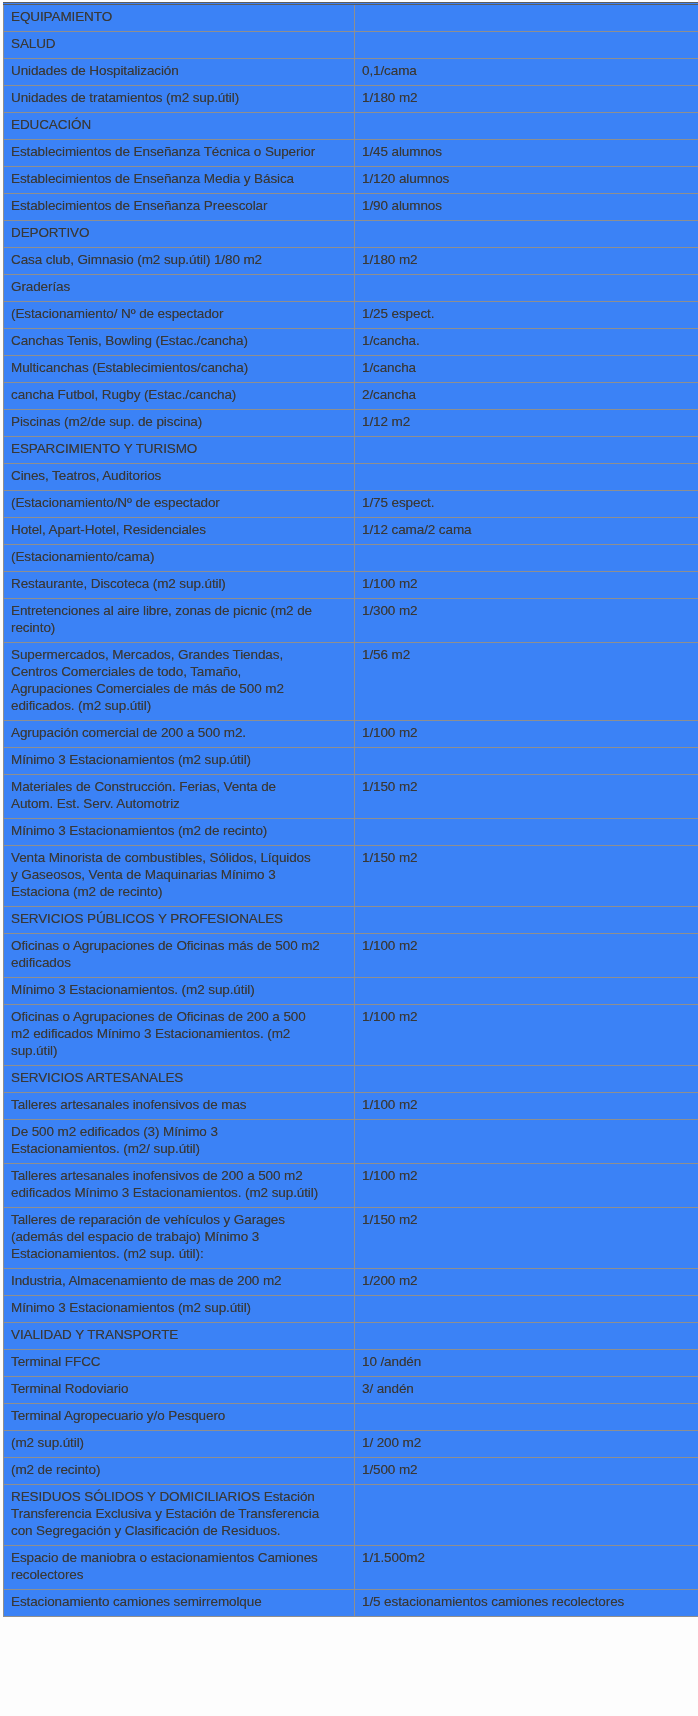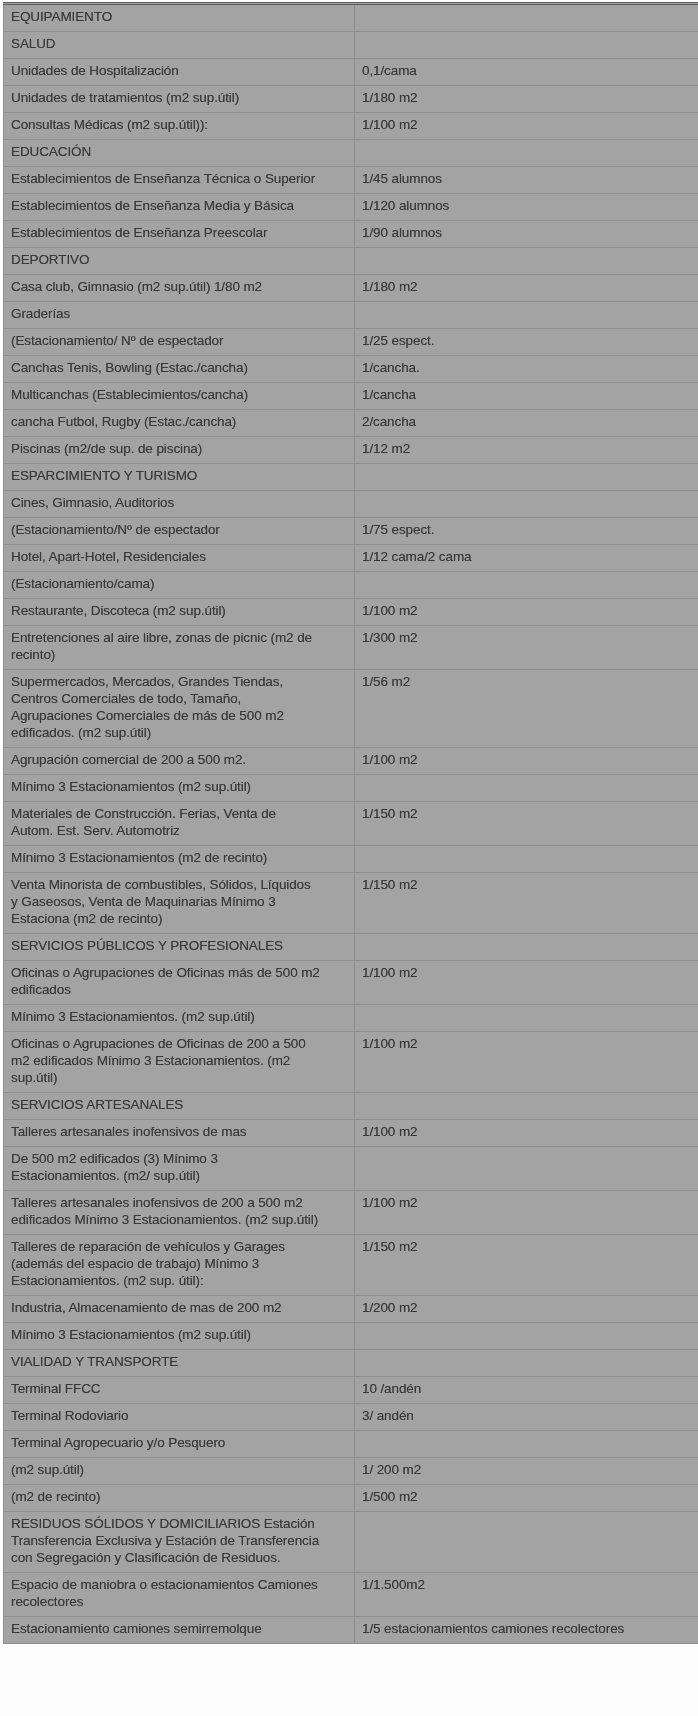--- a/index.html
+++ b/index.html
@@ -21,21 +21,21 @@
     padding: 2px 0 0 3px;
   }
   table.doc {
     border-collapse: collapse;
     table-layout: fixed;
     width: 693px;
     border-top: 3px double #5c5c5c;
     border-left: 1px solid #949494;
     border-right: 1px solid #949494;
     border-bottom: 1px solid #8a8a8a;
-    background: #a3a3a3;
+    background: #3b82f6;
   }
   table.doc td {
     border: 1px solid #8f8f8f;
     vertical-align: top;
     padding: 3px 5px 6px 7px;
     font-size: 13.5px;
     line-height: 17px;
     color: #383838;
     letter-spacing: -0.1px;
     white-space: pre-line;
@@ -63,24 +63,20 @@
   </tr>
         <tr>
     <td class="c-label">Unidades de Hospitalización</td>
     <td class="c-value">0,1/cama</td>
   </tr>
         <tr>
     <td class="c-label">Unidades de tratamientos (m2 sup.útil)</td>
     <td class="c-value">1/180 m2</td>
   </tr>
         <tr>
-    <td class="c-label">Consultas Médicas (m2 sup.útil)):</td>
-    <td class="c-value">1/100 m2</td>
-  </tr>
-        <tr>
     <td class="c-label">EDUCACIÓN</td>
     <td class="c-value"></td>
   </tr>
         <tr>
     <td class="c-label">Establecimientos de Enseñanza Técnica o Superior</td>
     <td class="c-value">1/45 alumnos</td>
   </tr>
         <tr>
     <td class="c-label">Establecimientos de Enseñanza Media y Básica</td>
     <td class="c-value">1/120 alumnos</td>
@@ -119,21 +115,21 @@
   </tr>
         <tr>
     <td class="c-label">Piscinas (m2/de sup. de piscina)</td>
     <td class="c-value">1/12 m2</td>
   </tr>
         <tr>
     <td class="c-label">ESPARCIMIENTO Y TURISMO</td>
     <td class="c-value"></td>
   </tr>
         <tr>
-    <td class="c-label">Cines, Gimnasio, Auditorios</td>
+    <td class="c-label">Cines, Teatros, Auditorios</td>
     <td class="c-value"></td>
   </tr>
         <tr>
     <td class="c-label">(Estacionamiento/Nº de espectador</td>
     <td class="c-value">1/75 espect.</td>
   </tr>
         <tr>
     <td class="c-label">Hotel, Apart-Hotel, Residenciales</td>
     <td class="c-value">1/12 cama/2 cama</td>
   </tr>

